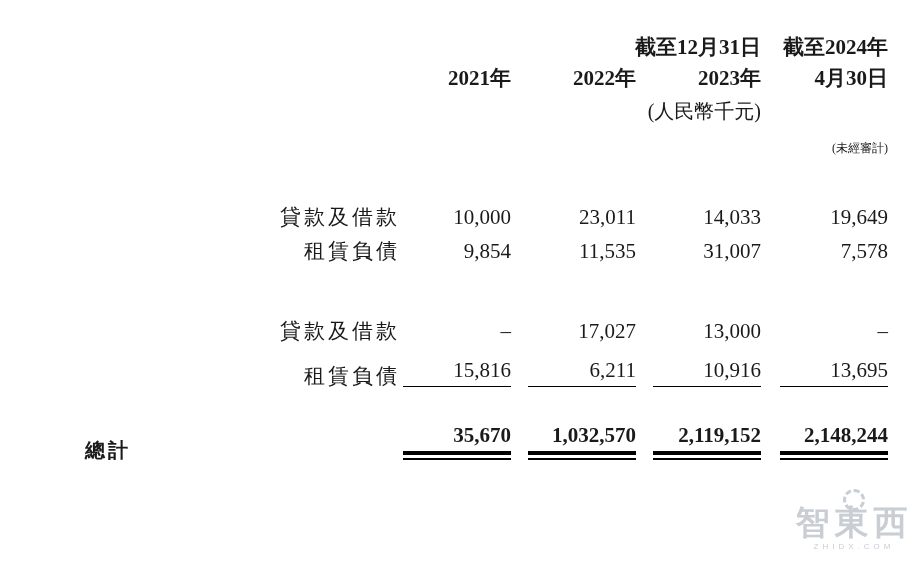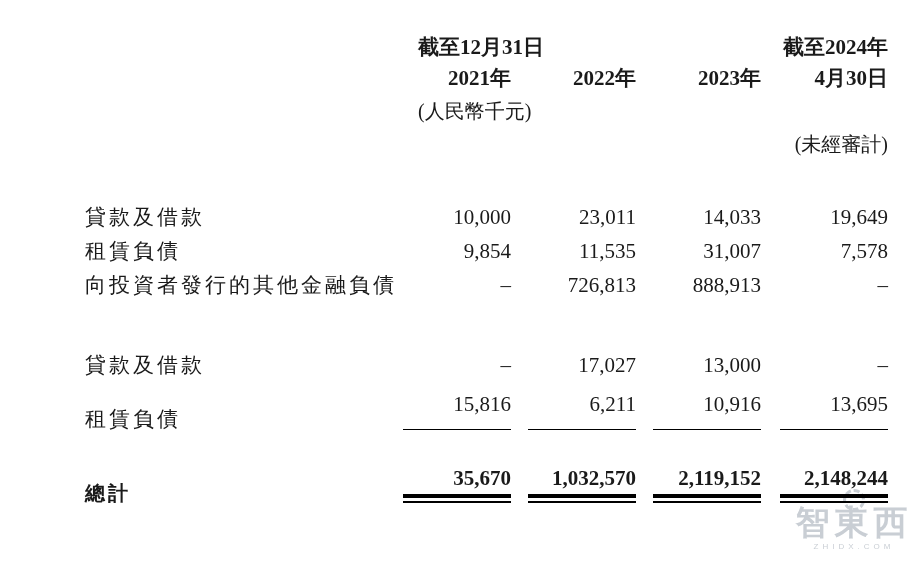--- a/index.html
+++ b/index.html
@@ -12,43 +12,43 @@
     color:#1a1a1a;
   }
   table.fin{
     position:absolute;left:85px;top:28px;
     border-collapse:collapse;table-layout:fixed;
     font-size:21px;line-height:1;
     z-index:1;
   }
   td{padding:0;vertical-align:bottom;white-space:nowrap;}
   .num{text-align:right;}
-  .ctr{text-align:left;}
+  .ctr{text-align:right;}
   .b{font-weight:bold;}
   .it{}
   .lbl{letter-spacing:3px;font-size:21px;}
   .sec-title{
     font-family:"Liberation Sans","DejaVu Sans",sans-serif;
     font-weight:bold;font-size:20px;letter-spacing:3px;
   }
   .grp-hdr{padding-left:18px;}
   .cur-note{padding-left:18px;font-size:20px;}
   tr.h1 td{height:30px;}
   tr.h2 td{height:31px;}
   tr.h3 td{height:32px;}
   tr.h4 td{height:33px;}
   tr.gap1 td{height:40px;}
   tr.gap2 td{height:46px;}
   tr.gap3 td{height:38px;}
   tr.sec td{height:23px;}
-  tr.d td{height:34px;}
+  tr.d td{height:34px;text-align:right;}
   tr.tot td{height:34px;}
   .uline{
     display:block;width:108px;margin-left:auto;
-    border-bottom:1.5px solid #000;padding-bottom:14px;margin-top:18px;
+    border-bottom:1.5px solid #000;padding-bottom:5px;margin-top:18px;
   }
   .tot-num{
     display:block;width:108px;margin-left:auto;
     font-weight:bold;
   }
   .dbl-rule{
     width:108px;margin-left:auto;margin-top:5px;
     height:3px;
     border-top:4px solid #000;
     border-bottom:2px solid #000;
@@ -103,48 +103,41 @@
     </tr>
 
     <tr class="h3">
       <td></td>
       <td colspan="3" class="ctr it cur-note">(人民幣千元)</td>
       <td></td>
     </tr>
 
     <tr class="h4">
       <td colspan="4"></td>
-      <td class="num it" style="font-size:20px">(未經審計)</td>
+      <td class="num it" style="font-size:12px">(未經審計)</td>
     </tr>
 
     <tr class="gap1">
           <td colspan="5"></td>
         </tr>
 
 
     <tr class="d">
       <td class="lbl">貸款及借款</td>
       <td class="num">10,000</td>
       <td class="num">23,011</td>
       <td class="num">14,033</td>
       <td class="num">19,649</td>
     </tr>
     <tr class="d">
       <td class="lbl">租賃負債</td>
       <td class="num">9,854</td>
       <td class="num">11,535</td>
       <td class="num">31,007</td>
       <td class="num">7,578</td>
-    </tr>
-    <tr class="d">
-      <td class="lbl">向投資者發行的其他金融負債</td>
-      <td class="num">–</td>
-      <td class="num">726,813</td>
-      <td class="num">888,913</td>
-      <td class="num">–</td>
     </tr>
 
     <tr class="gap2">
           <td colspan="5"></td>
         </tr>
 
 
     <tr class="d">
       <td class="lbl">貸款及借款</td>
       <td class="num">–</td>

